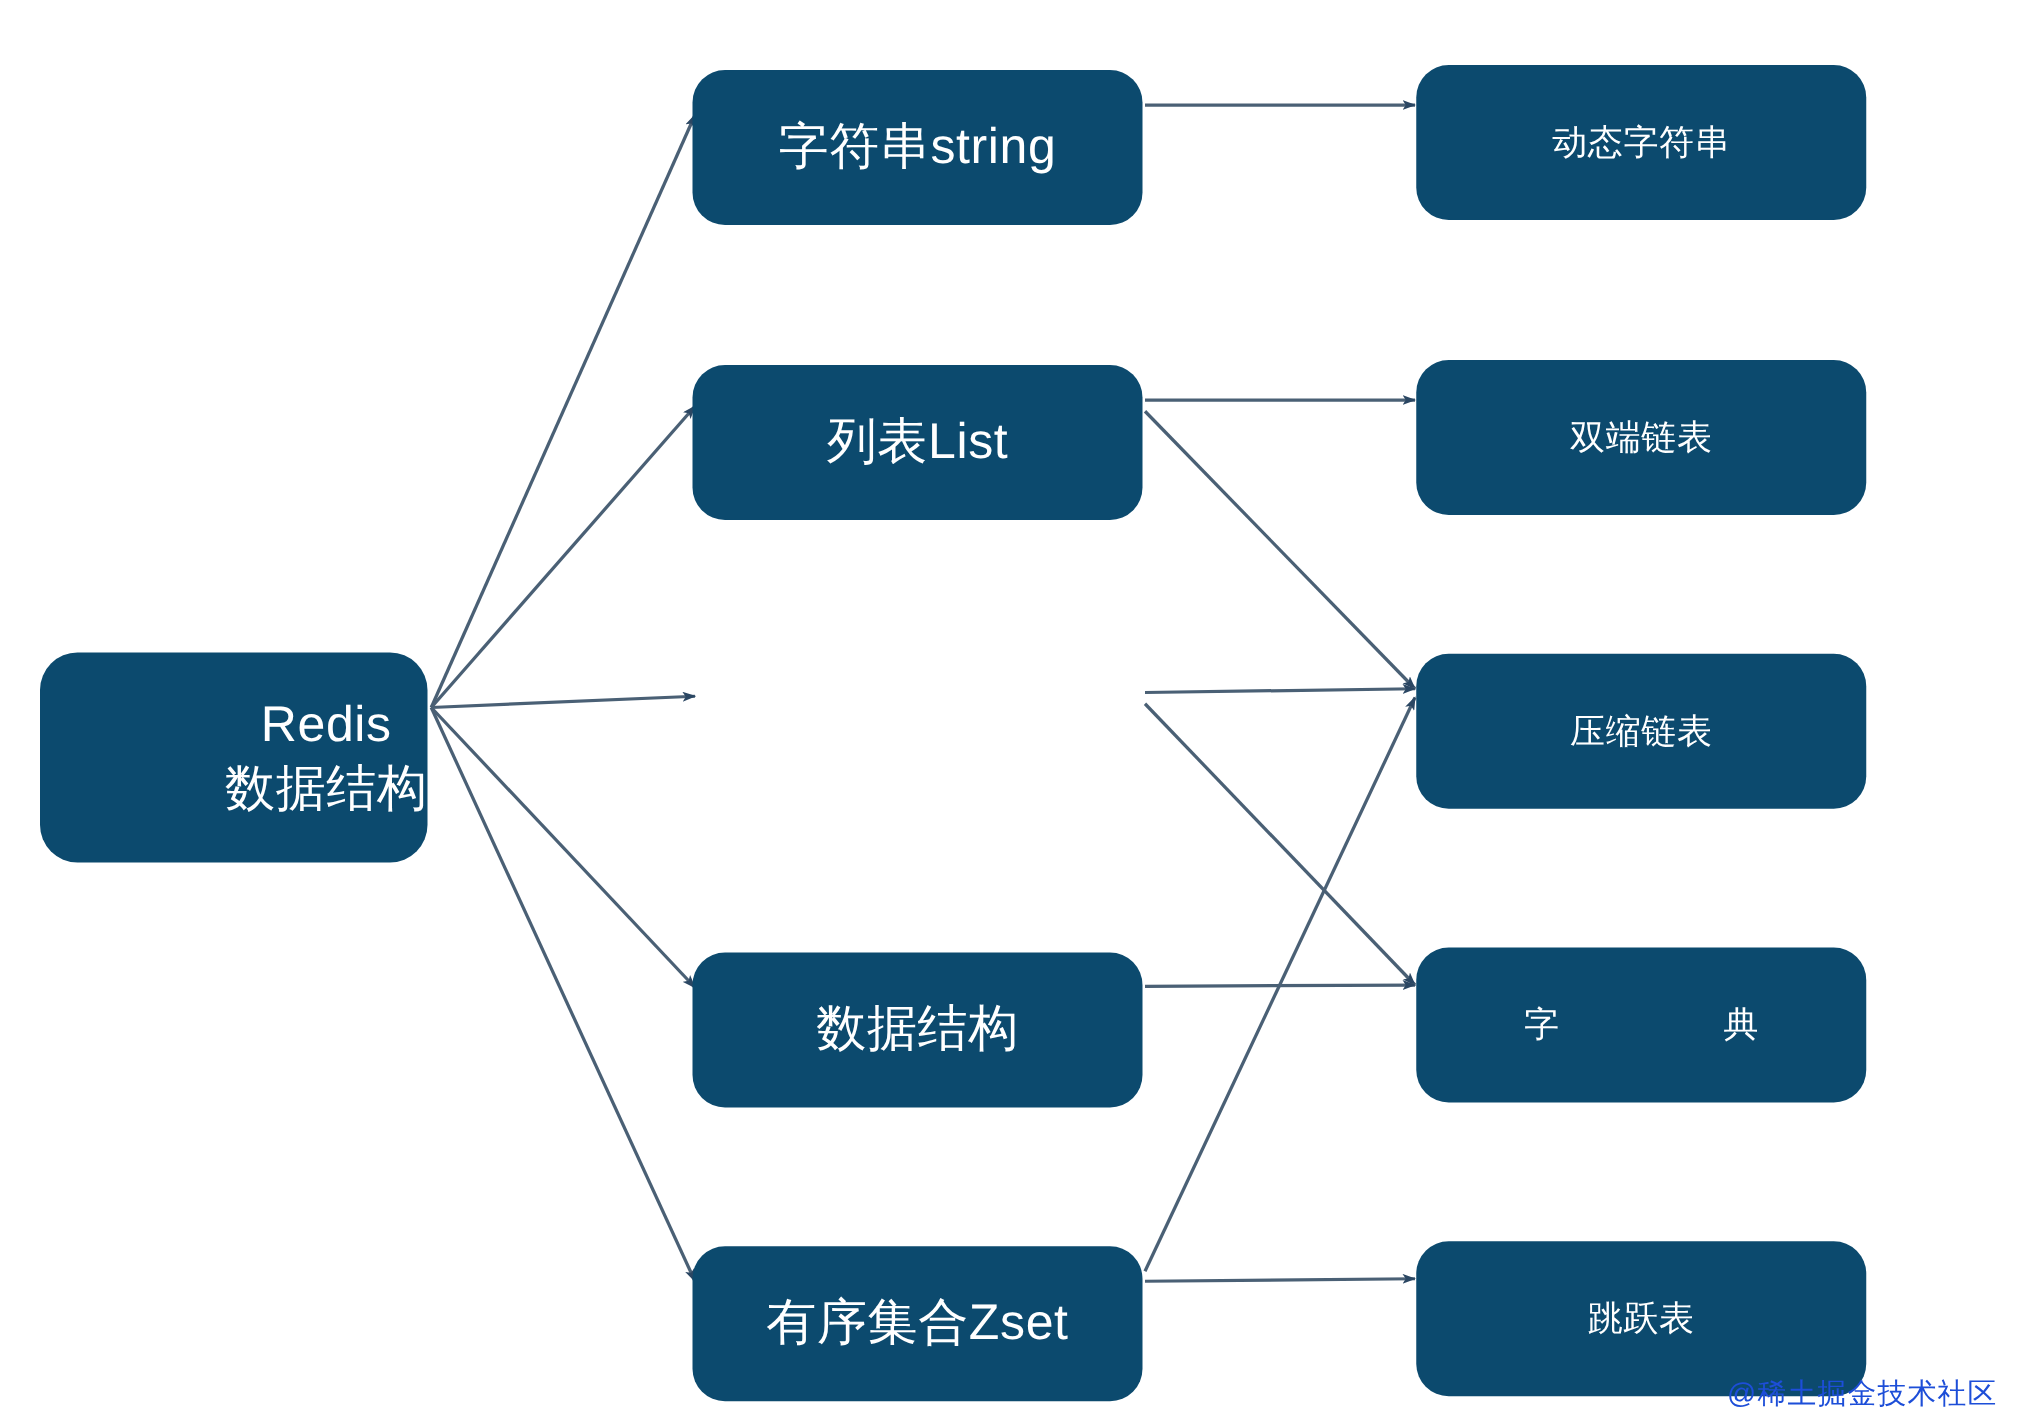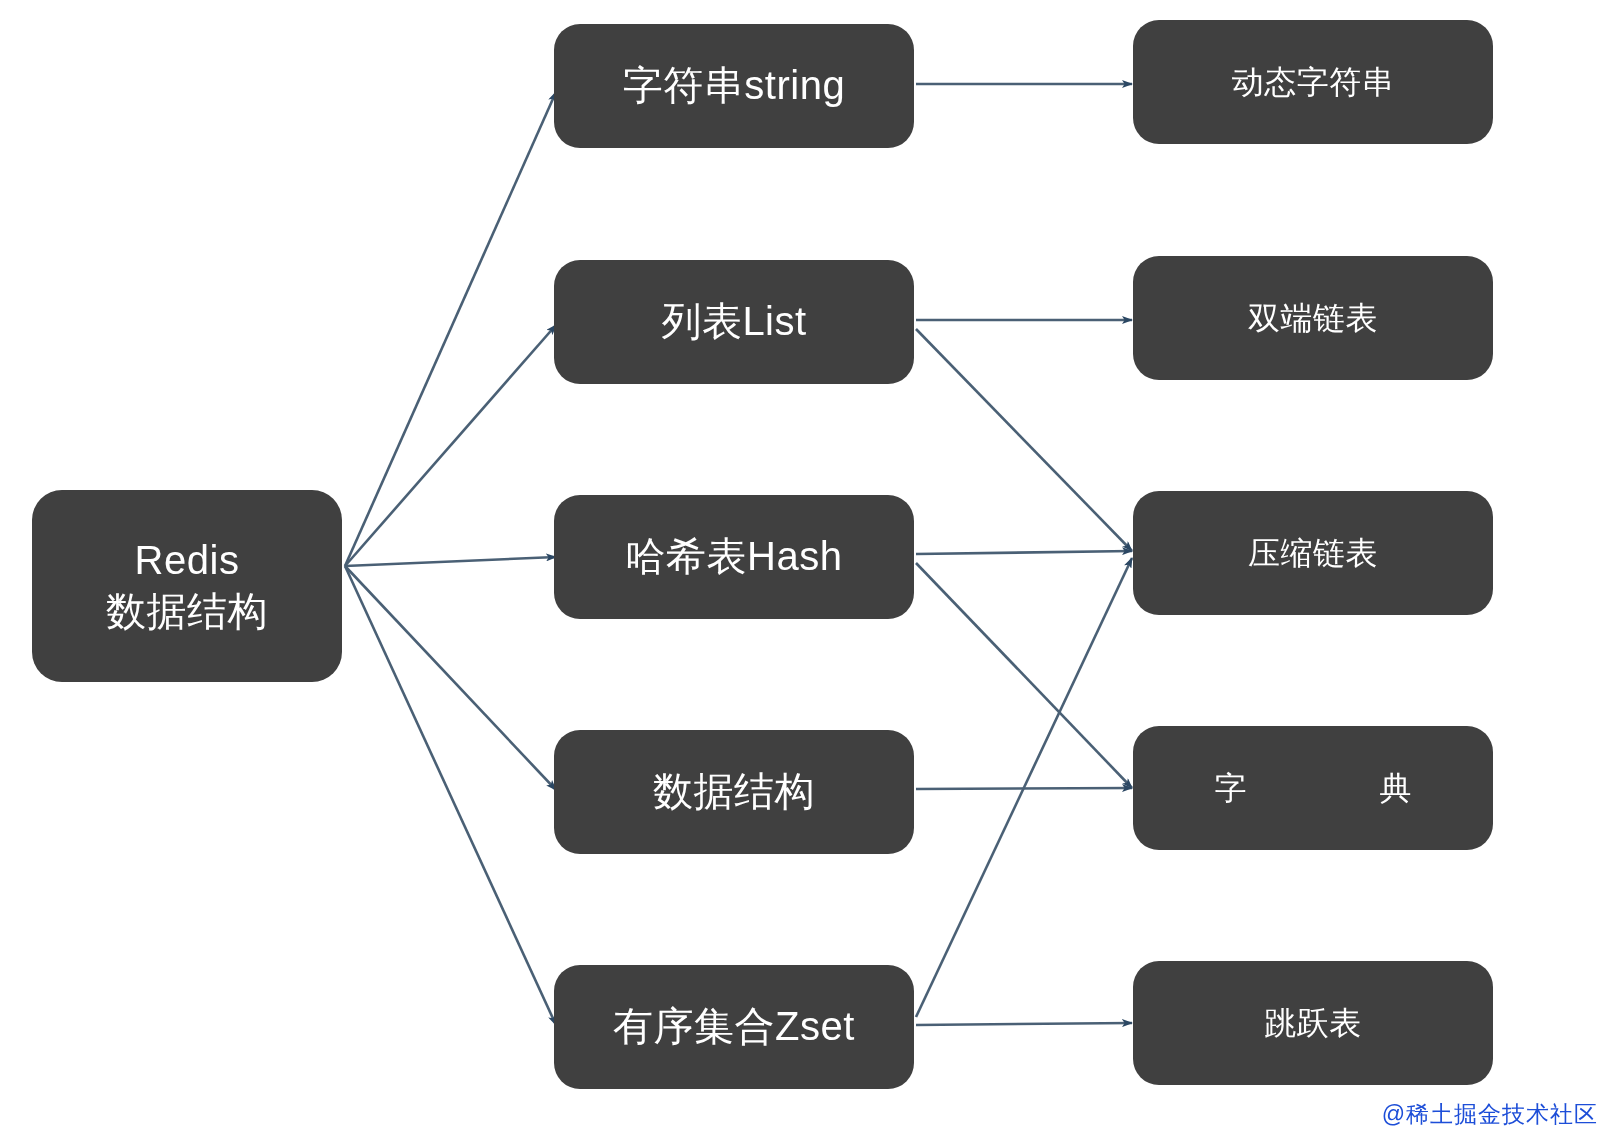--- a/index.html
+++ b/index.html
@@ -22,64 +22,66 @@
     position: absolute;
     left: 0;
     top: 0;
     width: 1616px;
     height: 1138px;
     pointer-events: none;
   }
   .node {
     position: absolute;
     box-sizing: border-box;
-    background: #404040;
+    background: #0c4a6e;
     border-radius: 26px;
     color: #ffffff;
     display: flex;
     align-items: center;
     justify-content: center;
     text-align: center;
     line-height: 1.28;
     font-weight: 500;
     letter-spacing: 0.5px;
     z-index: 2;
+    margin-top: 32px;
   }
   .node-label {
     display: block;
     white-space: pre-line;
   }
   
   #node-root {
     left: 32px;
     top: 490px;
     width: 310px;
-    height: 192px;
+    height: 168px;
     border-radius: 30px;
     font-size: 40px;
+    justify-content: flex-end;
   }
   
   .col-mid {
     left: 554px;
     width: 360px;
     height: 124px;
     font-size: 40px;
   }
   #node-string { top: 24px; }
   #node-list   { top: 260px; }
   #node-hash   { top: 495px; }
   #node-set    { top: 730px; }
   #node-zset   { top: 965px; }
 
   
   .col-right {
     left: 1133px;
     width: 360px;
     height: 124px;
-    font-size: 32px;
+    font-size: 28px;
   }
   #node-sds       { top: 20px; }
   #node-deque     { top: 256px; }
   #node-ziplist   { top: 491px; }
   #node-dict      { top: 726px; }
   #node-skiplist  { top: 961px; }
 
   #node-dict .node-label {
     letter-spacing: 62px;
     text-indent: 62px;
@@ -131,23 +133,20 @@
     <span class="node-label">Redis
 数据结构</span>
   </div>
 
   <div class="node col-mid" id="node-string">
     <span class="node-label">字符串string</span>
   </div>
   <div class="node col-mid" id="node-list">
     <span class="node-label">列表List</span>
   </div>
-  <div class="node col-mid" id="node-hash">
-    <span class="node-label">哈希表Hash</span>
-  </div>
   <div class="node col-mid" id="node-set">
     <span class="node-label">数据结构</span>
   </div>
   <div class="node col-mid" id="node-zset">
     <span class="node-label">有序集合Zset</span>
   </div>
 
   <div class="node col-right" id="node-sds">
     <span class="node-label">动态字符串</span>
   </div>

